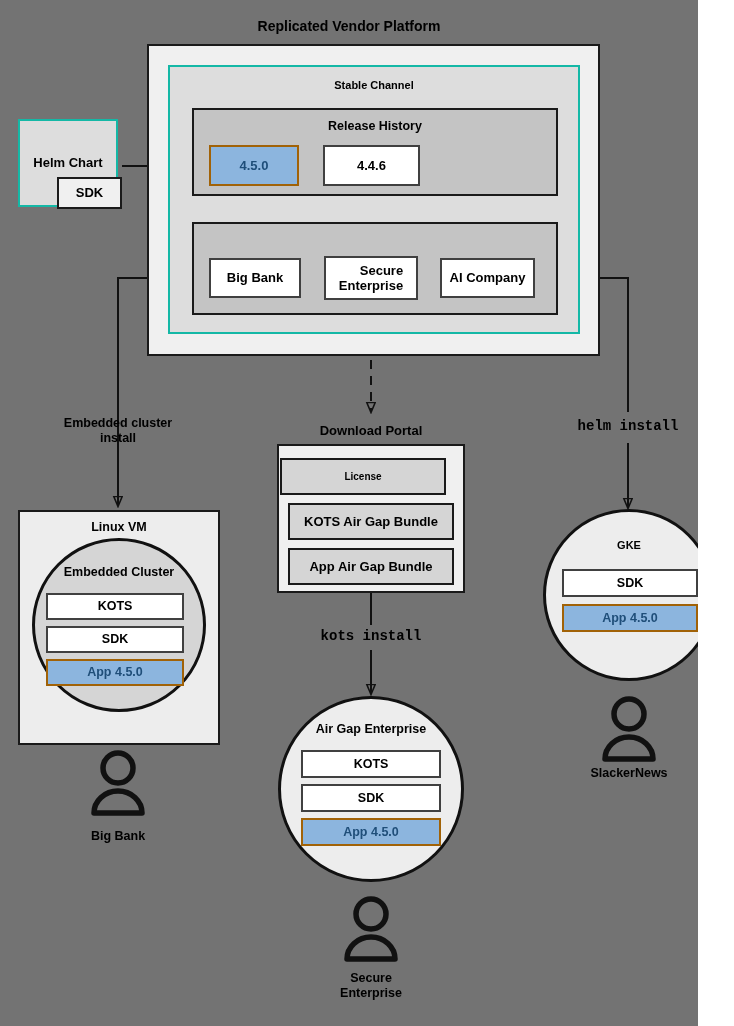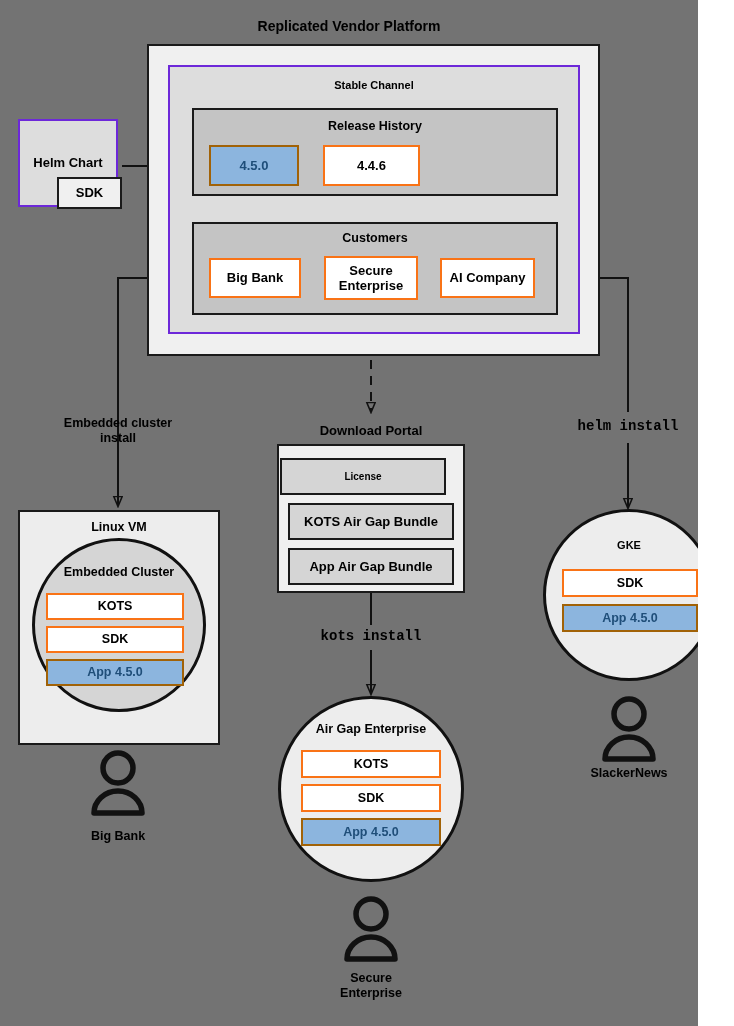--- a/index.html
+++ b/index.html
@@ -43,23 +43,23 @@
     display: flex;
     align-items: center;
     justify-content: center;
     text-align: center;
     font-family: "Liberation Sans", sans-serif;
     font-weight: bold;
     color: #000000;
     line-height: 1.18;
   }
   .b-outer  { background:#F0F0F0; border:2px solid #1a1a1a; }
-  .b-mid    { background:#DDDDDD; border:2px solid #6d28d9; }
+  .b-mid    { background:#DDDDDD; border:2px solid #14b8a6; }
   .b-inner  { background:#C4C4C4; border:2px solid #1a1a1a; }
-  .b-white  { background:#FFFFFF; border:2px solid #f97316; }
+  .b-white  { background:#FFFFFF; border:2px solid #404040;text-align:right; }
   .b-gray   { background:#D5D5D5; border:2px solid #1a1a1a; }
   .b-vm     { background:#EDEDED; border:2px solid #1a1a1a; }
   .b-blue   { background:#8CB5DE; border:2px solid #a16207; color:#1F4E79; }
   .circ {
     position: absolute;
     box-sizing: border-box;
     border-radius: 50%;
     border: 3px solid #111111;
   }
   .c-cluster { background:#D5D5D5; }
@@ -108,21 +108,20 @@
   <div class="box b-mid" style="left:168px; top:65px; width:412px; height:269px;"></div>
   <div class="lbl" style="left:168px; top:79px; width:412px; font-size:11px;">Stable Channel</div>
 
   <div class="box b-inner" style="left:192px; top:108px; width:366px; height:88px;"></div>
   <div class="lbl" style="left:192px; top:119px; width:366px; font-size:12.5px;">Release History</div>
 
   <div class="box b-blue" style="left:209px; top:145px; width:90px; height:41px; font-size:13px;">4.5.0</div>
   <div class="box b-white" style="left:323px; top:145px; width:97px; height:41px; font-size:13px;">4.4.6</div>
 
   <div class="box b-inner" style="left:192px; top:222px; width:366px; height:93px;"></div>
-  <div class="lbl" style="left:192px; top:231px; width:366px; font-size:12.5px;">Customers</div>
 
   <div class="box b-white" style="left:209px; top:258px; width:92px; height:40px; font-size:13px;">Big Bank</div>
   <div class="box b-white" style="left:324px; top:256px; width:94px; height:44px; font-size:13px; white-space:pre-line;">Secure
 Enterprise</div>
   <div class="box b-white" style="left:440px; top:258px; width:95px; height:40px; font-size:13px;">AI Company</div>
 
   <div class="box b-mid" style="left:18px; top:119px; width:100px; height:88px; align-items:center; font-size:13px;">
     <span>Helm Chart</span>
   </div>
   <div class="box b-outer" style="left:57px; top:177px; width:65px; height:32px; font-size:13px;">SDK</div>

